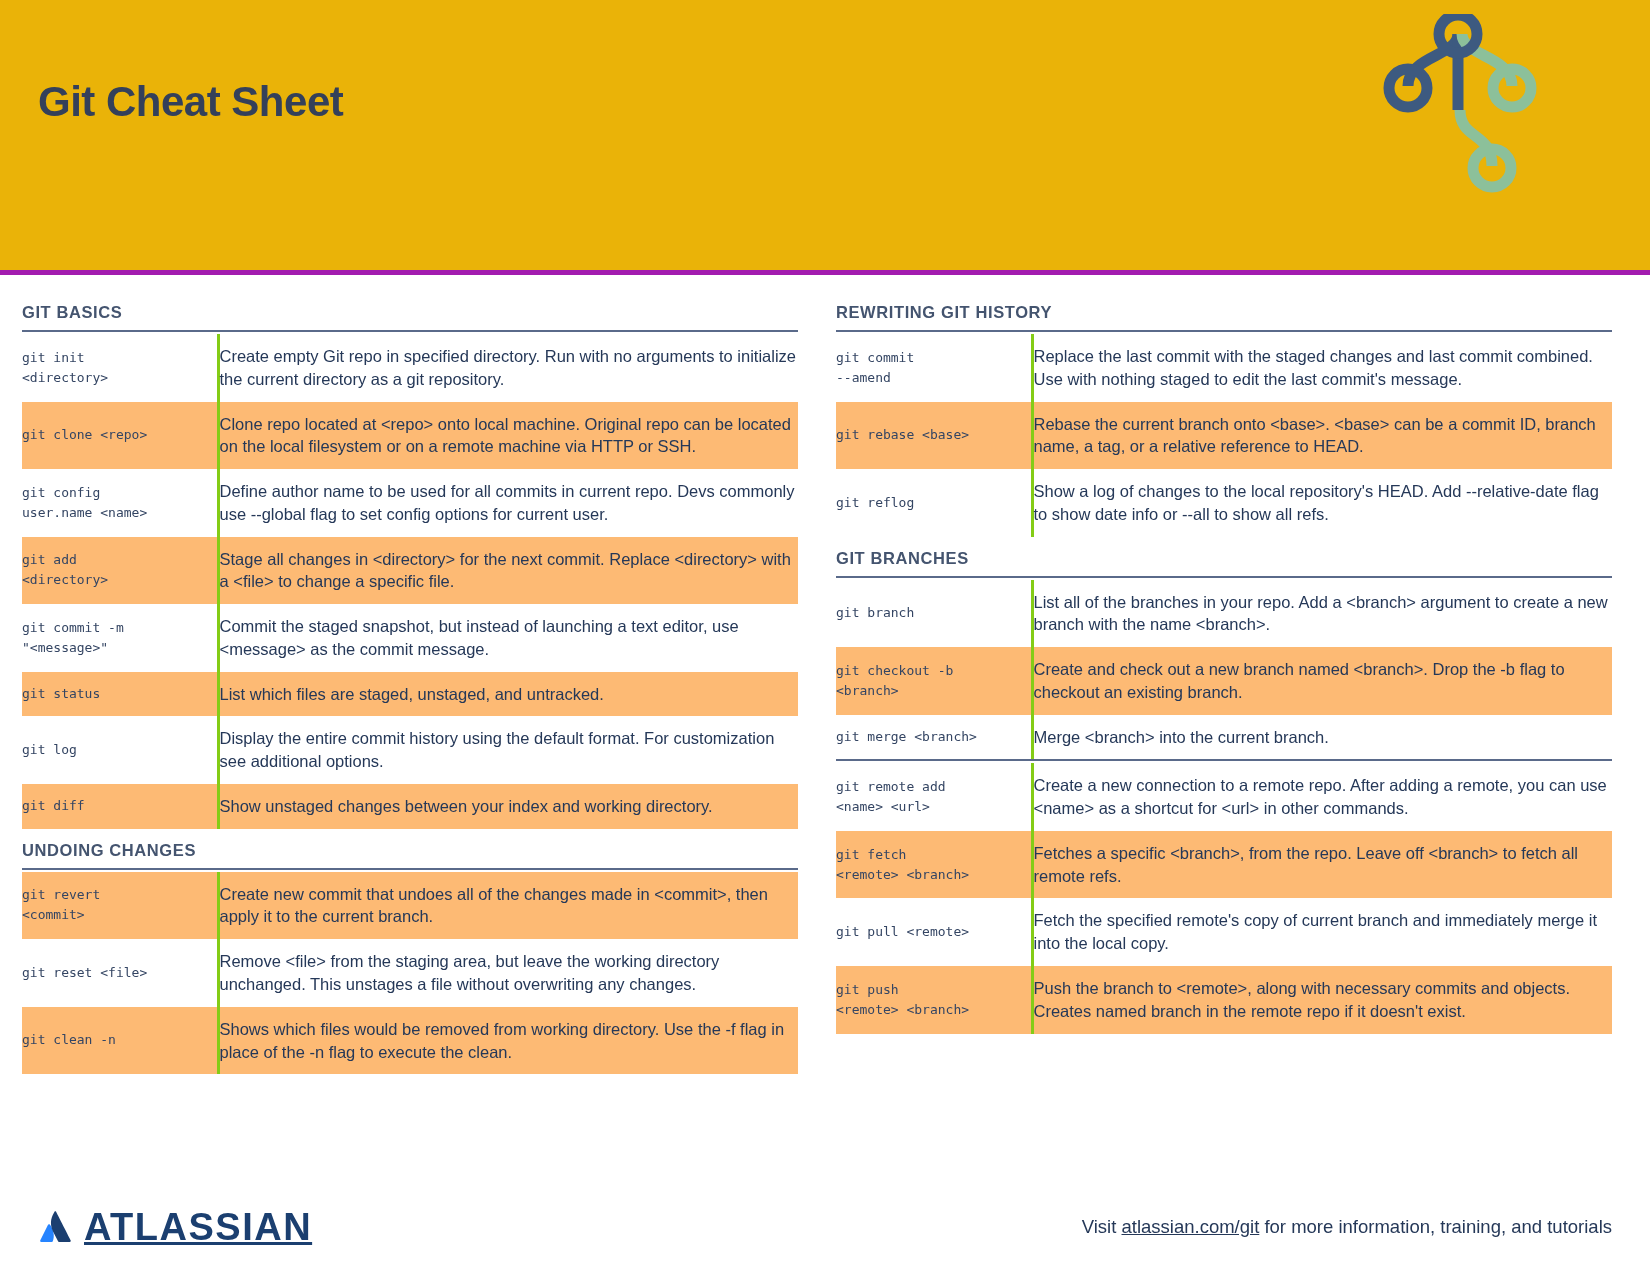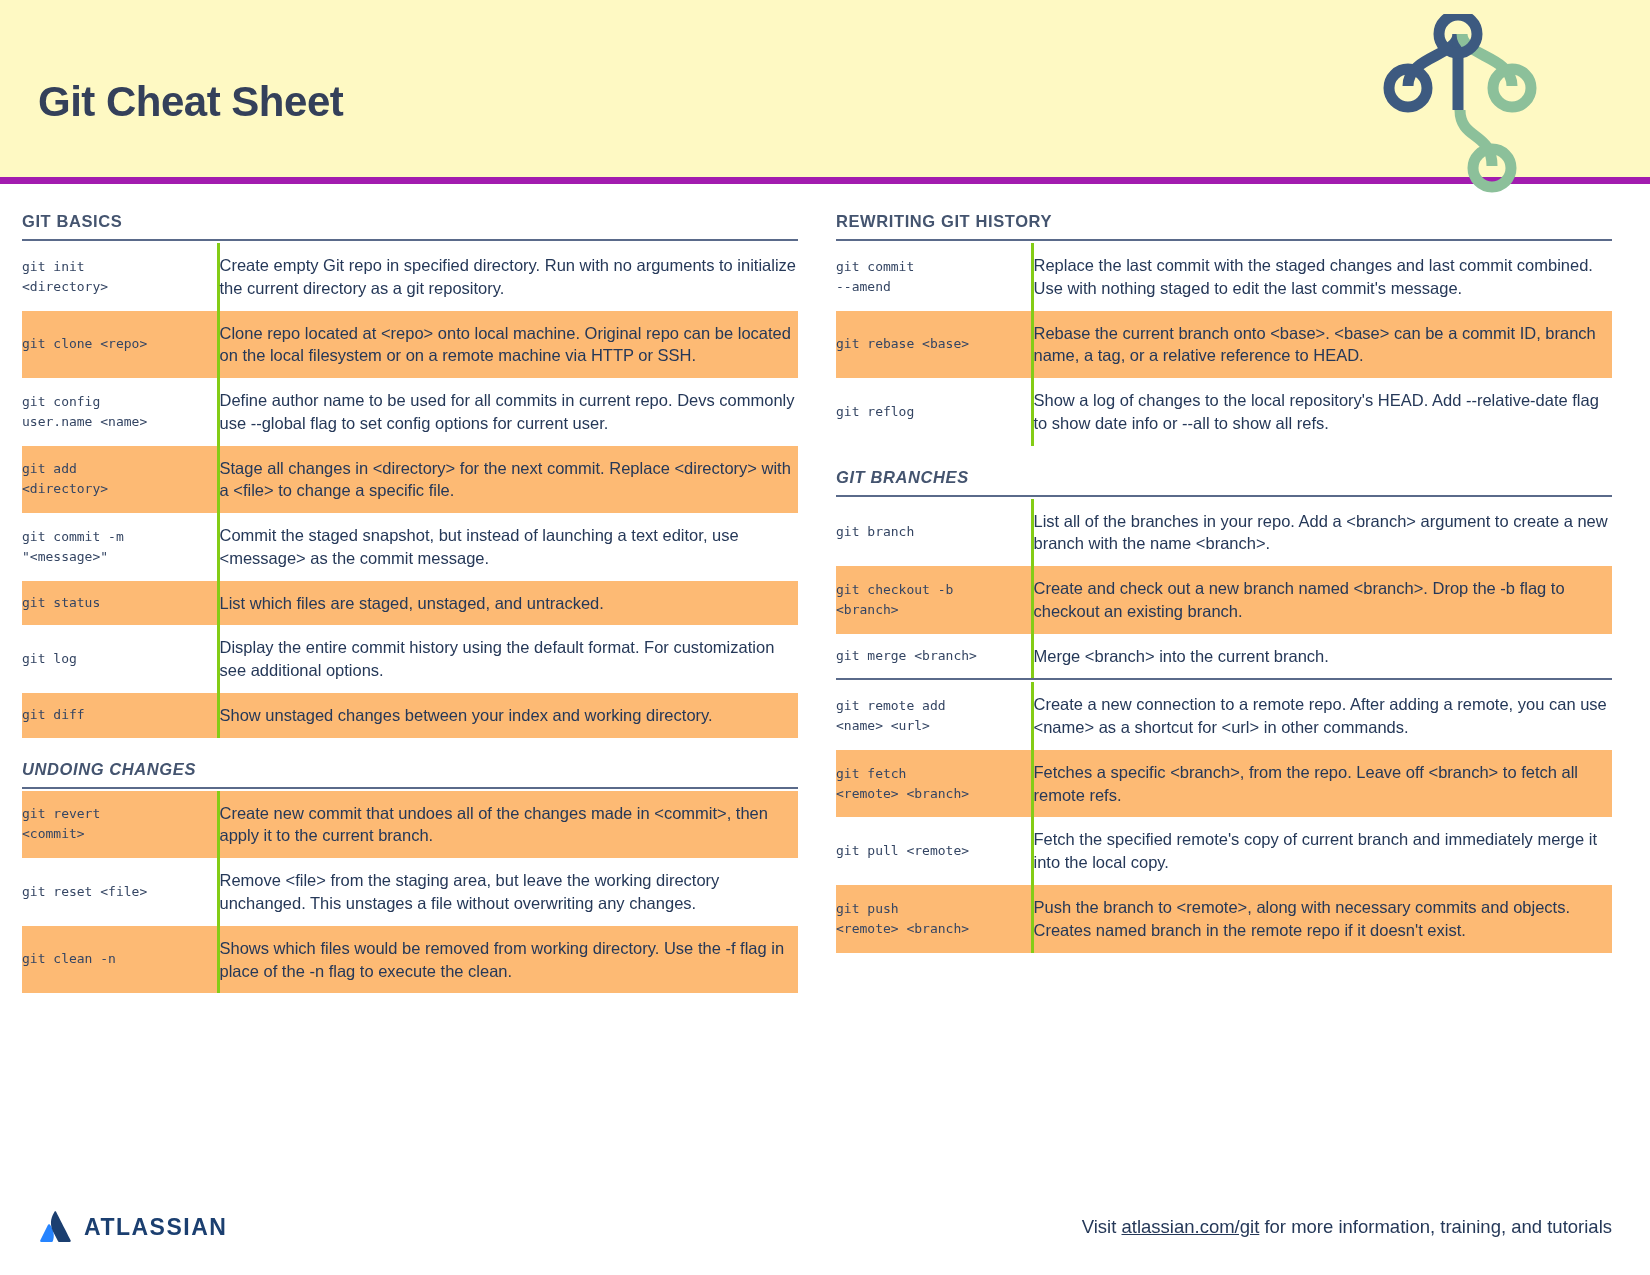--- a/index.html
+++ b/index.html
@@ -10,23 +10,23 @@
     background: #ffffff;
     font-family: "Liberation Sans", sans-serif;
     color: #344563;
     overflow: hidden;
   }
   .page { position: relative; width: 1650px; height: 1275px; }
 
   
   .header {
     position: relative;
-    height: 184px;
-    background: #fef9c3;
-    border-bottom: 7px solid #a21caf;
+    height: 275px;
+    background: #eab308;
+    border-bottom: 5px solid #a21caf;
   }
   .header-title {
     position: absolute;
     left: 38px;
     top: 78px;
     font-size: 42px;
     font-weight: bold;
     color: #34405a;
     letter-spacing: -0.5px;
   }
@@ -48,21 +48,21 @@
   .col { width: 784px; }
 
   .section-title {
     font-size: 16.5px;
     font-weight: bold;
     letter-spacing: 0.6px;
     color: #44546f;
     margin: 0 0 8px 0;
     text-transform: uppercase;
   }
-  .section-title.spaced { margin-top: 22px; font-style: italic; }
+  .section-title.spaced { margin-top: 12px; }
   .rule {
     height: 2px;
     background: #5a6a8a;
     margin-bottom: 2px;
   }
 
   table.cmds {
     width: 100%;
     border-collapse: collapse;
     table-layout: fixed;
@@ -103,24 +103,25 @@
     align-items: center;
     justify-content: space-between;
     padding: 0 38px;
   }
   .atlassian-logo {
     display: flex;
     align-items: center;
     gap: 12px;
   }
   .atlassian-wordmark {
-    font-size: 23px;
+    font-size: 38px;
     font-weight: bold;
     letter-spacing: 1.5px;
     color: #1b3f70;
+    text-decoration: underline;
   }
   .footer-note {
     font-size: 18.5px;
     color: #253858;
   }
   .footer-note a {
     color: #253858;
     text-decoration: underline;
     text-align: right;
   }

